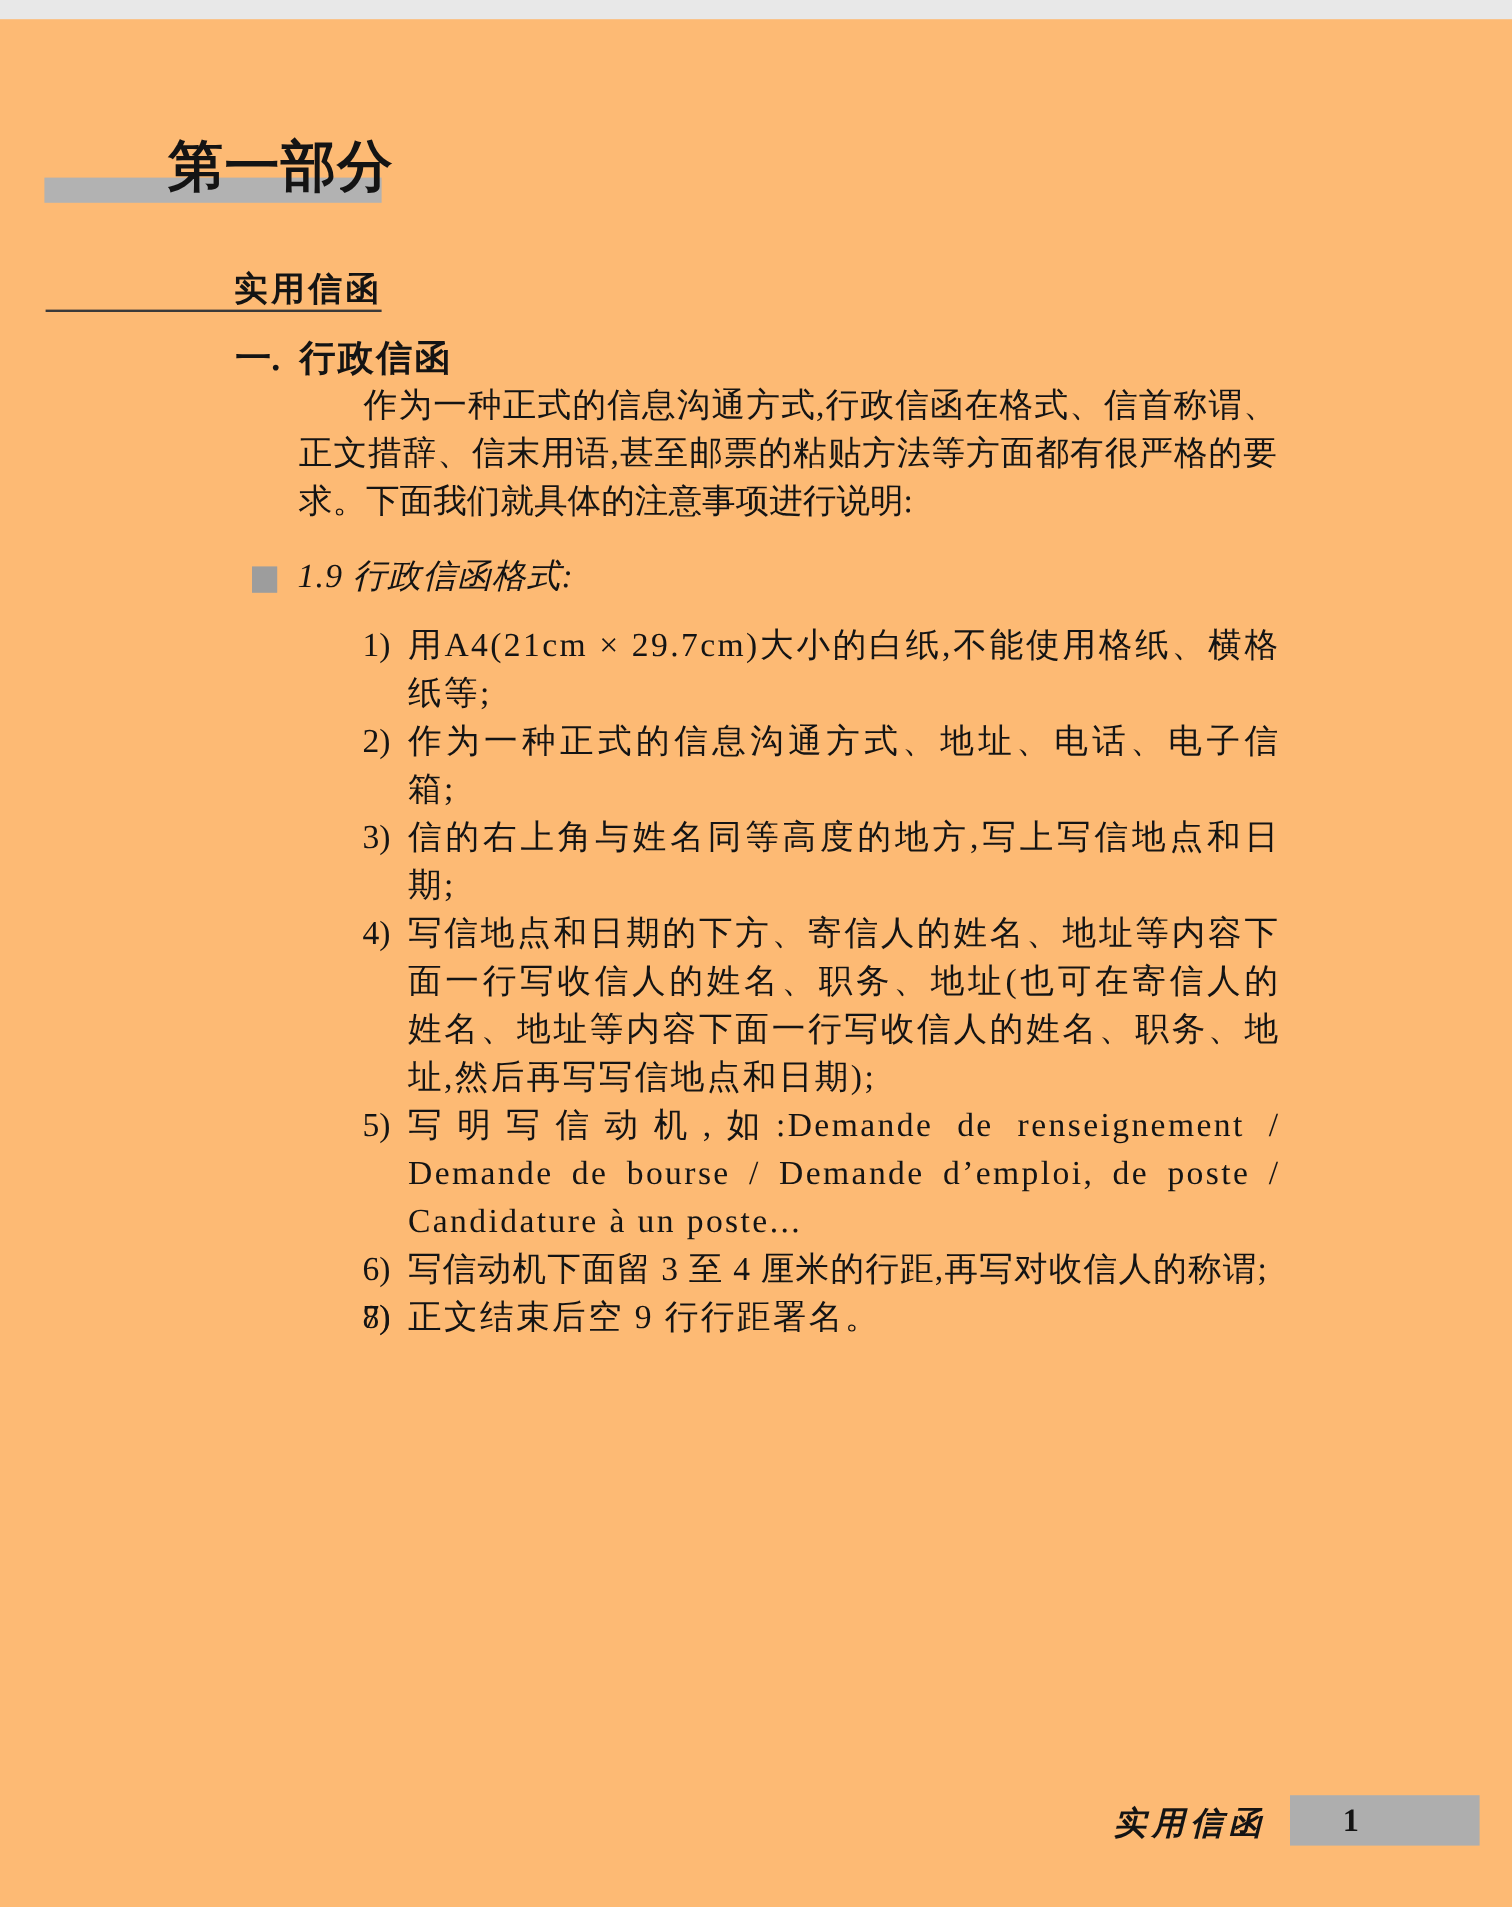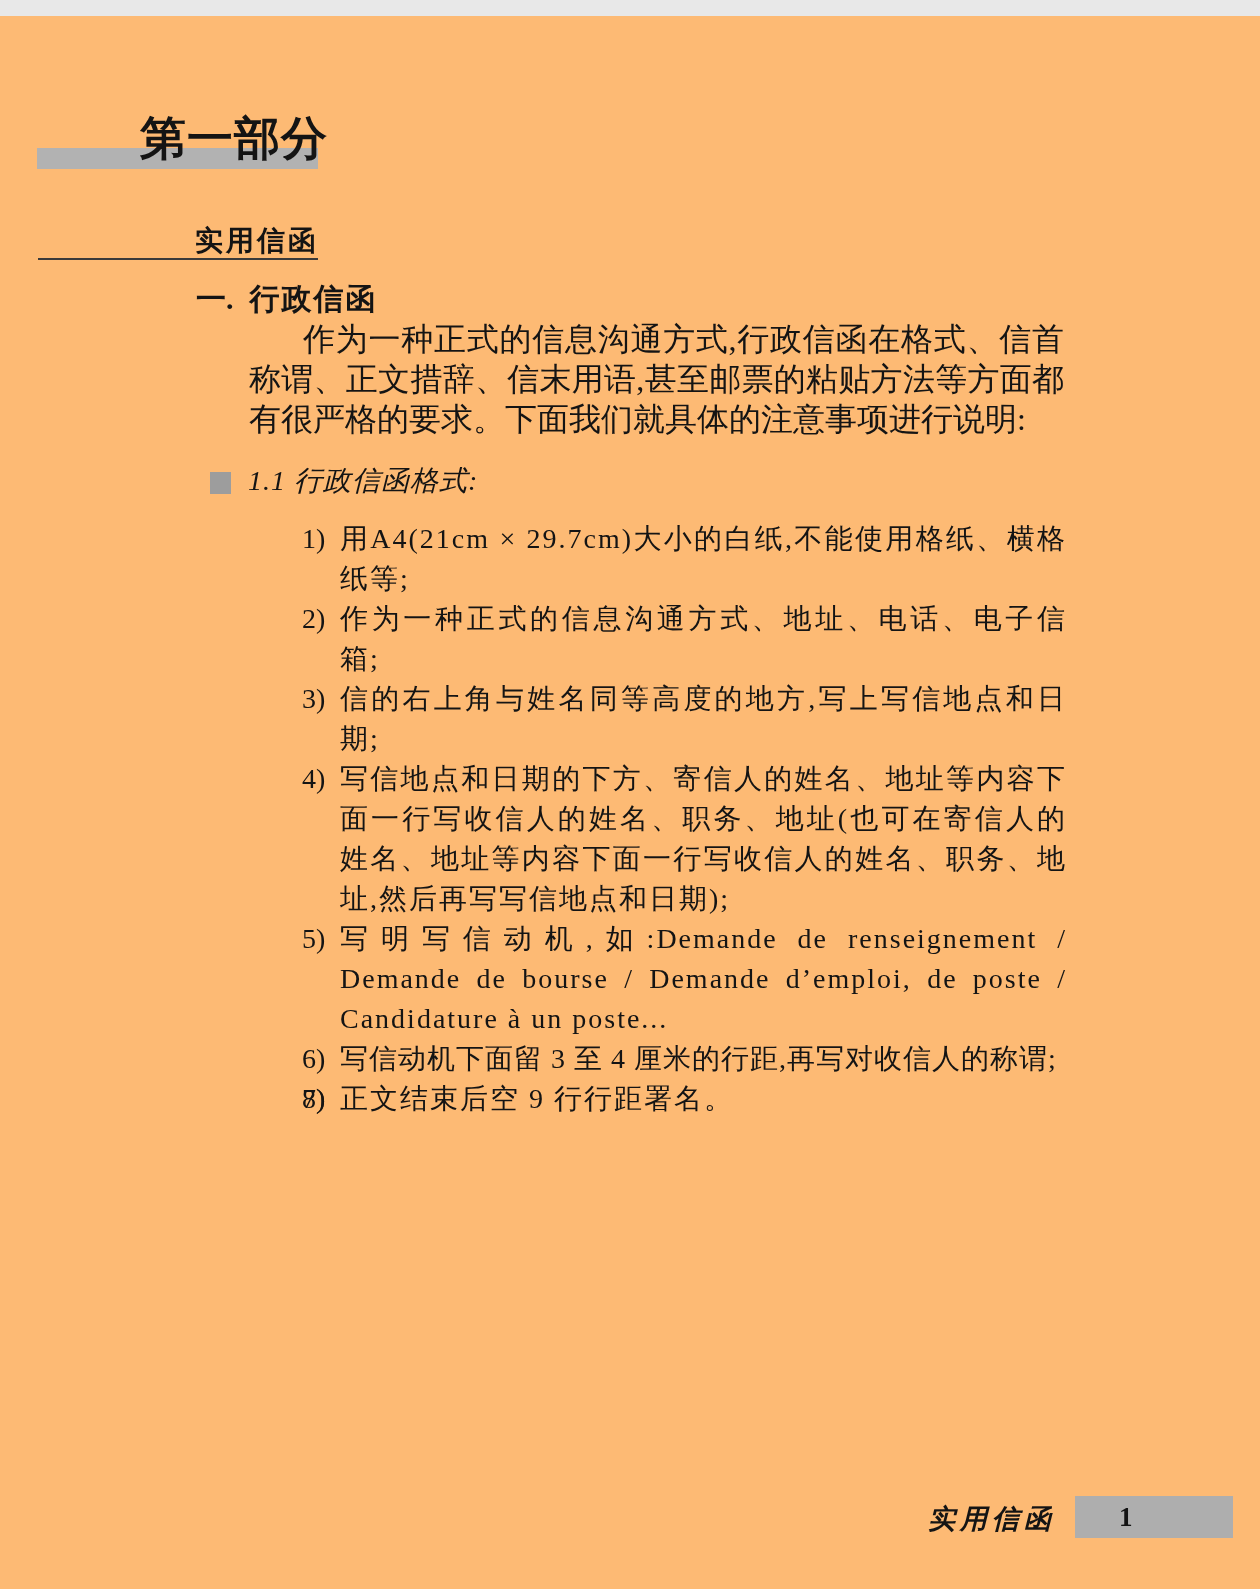--- a/index.html
+++ b/index.html
@@ -40,21 +40,21 @@
   .heading {
     position:absolute; left:196px; top:268px;
     font-size:30px; font-weight:bold; line-height:1;
   }
   .heading .h-num { margin-right:16px; }
   .heading .h-title { letter-spacing:2px; }
   
   .intro {
     position:absolute; left:249px; top:303px;
     width:815px;
-    font-size:32px; line-height:40px;
+    font-size:28px; line-height:40px;
     text-align:justify; text-indent:54px;
   }
   
   .subsection {
     position:absolute; left:210px; top:449px;
     padding-left:38px;
     font-size:28px; line-height:32px;
   }
   .bullet {
     position:absolute; left:0; top:7px;
@@ -106,21 +106,21 @@
   <div class="section-rule"></div>
 
   <div class="heading">
     <span class="h-num">一.</span><span class="h-title">行政信函</span>
   </div>
 
   <p class="intro">作为一种正式的信息沟通方式,行政信函在格式、信首称谓、正文措辞、信末用语,甚至邮票的粘贴方法等方面都有很严格的要求。下面我们就具体的注意事项进行说明:</p>
 
   <div class="subsection">
     <span class="bullet"></span>
-    <span class="sub-label">1.1 行政信函格式:</span>
+    <span class="sub-label">1.9 行政信函格式:</span>
   </div>
 
   <div class="rules">
       <div class="rule-item"><span class="num">1)</span><span>用A4(21cm × 29.7cm)大小的白纸,不能使用格纸、横格纸等;</span></div>
       <div class="rule-item"><span class="num">2)</span><span>作为一种正式的信息沟通方式、地址、电话、电子信箱;</span></div>
       <div class="rule-item"><span class="num">3)</span><span>信的右上角与姓名同等高度的地方,写上写信地点和日期;</span></div>
       <div class="rule-item"><span class="num">4)</span><span>写信地点和日期的下方、寄信人的姓名、地址等内容下面一行写收信人的姓名、职务、地址(也可在寄信人的姓名、地址等内容下面一行写收信人的姓名、职务、地址,然后再写写信地点和日期);</span></div>
       <div class="rule-item"><span class="num">5)</span><span>写明写信动机,如:Demande de renseignement / Demande de bourse / Demande d’emploi, de poste / Candidature à un poste...</span></div>
       <div class="rule-item"><span class="num">6)</span><span>写信动机下面留 3 至 4 厘米的行距,再写对收信人的称谓;</span></div>
       <div class="rule-item"><span class="num">7)</span></div>

